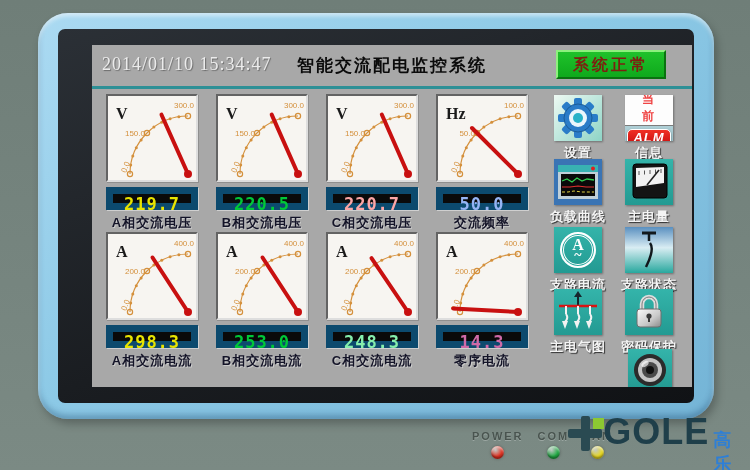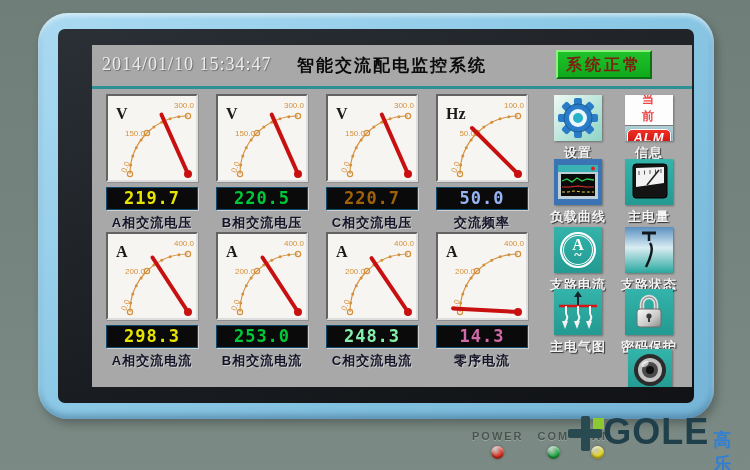--- a/index.html
+++ b/index.html
@@ -28,40 +28,40 @@
   .hdr-date{
     position:absolute;left:10px;top:9px;
     font-family:"Liberation Serif", serif;font-size:18px;color:#ececec;
     letter-spacing:1px;text-shadow:1px 1px 1px #6b6b6b;
   }
   .hdr-title{
     position:absolute;left:205px;top:9px;width:255px;text-align:left;
     font-size:17px;font-weight:bold;color:#0b0b0b;letter-spacing:2px;
   }
   .status-btn{
-    position:absolute;left:464px;top:5px;width:96px;height:29px;
+    position:absolute;left:464px;top:5px;width:110px;height:29px;
     background:linear-gradient(180deg,#1fc22b,#0fa91c);
     border-top:2px solid #8ef07e;border-left:2px solid #8ef07e;
     border-bottom:2px solid #0a7210;border-right:2px solid #0a7210;
     box-sizing:border-box;text-align:center;line-height:25px;
     font-size:16px;font-weight:bold;color:#7c2110;letter-spacing:3px;cursor:pointer;
   }
   .divider{position:absolute;left:0;top:41px;width:600px;height:3px;background:#2d9096;}
   
   .gauge-cell{position:absolute;width:96px;text-align:center;}
   .gauge-face{
     width:92px;height:88px;box-sizing:border-box;margin:0 auto;
     background:#f7f5f1;
     border-top:2px solid #636363;border-left:2px solid #636363;
     border-bottom:2px solid #dedede;border-right:2px solid #dedede;
     box-shadow:1px 1px 0 #8f8f8f;
   }
   .gauge-value{
     width:92px;height:23px;box-sizing:border-box;margin:5px auto 0 auto;
-    background:#0a0a0a;border:1px solid #0c4a6e;box-shadow:1px 1px 0 #cfcfcf;
+    background:#0a0a0a;border:7px solid #0c4a6e;box-shadow:1px 1px 0 #cfcfcf;
     font-family:"DejaVu Sans Mono", monospace;font-size:17px;font-weight:bold;
     line-height:21px;letter-spacing:1px;text-align:center;
   }
   .gauge-label{
     margin-top:4px;font-size:13px;font-weight:bold;color:#141428;
     letter-spacing:1px;text-shadow:1px 1px 0 rgba(255,255,255,.4);
   }
   
   .menu-item{position:absolute;width:70px;text-align:center;cursor:pointer;}
   .menu-icon{width:48px;height:46px;margin:0 auto;position:relative;overflow:hidden;
@@ -181,21 +181,21 @@
                 <circle cx="70.9" cy="20.7" r="1.5" fill="#d4903c"></circle>
                 <circle cx="80.0" cy="20.0" r="2.6" fill="none" stroke="#d4903c" stroke-width="1.2"></circle>
       <text x="0" y="0" font-size="8" fill="#d4903c" text-anchor="middle" transform="translate(20,72) rotate(-70)">0.0</text>
       <text x="37" y="40" font-size="8" fill="#d4903c" text-anchor="end">150.0</text>
       <text x="86" y="12" font-size="8" fill="#d4903c" text-anchor="end">300.0</text>
       <text x="8" y="23" font-size="16" font-weight="bold" font-family="Liberation Serif, serif" fill="#1a1a1a">V</text>
       <line x1="80" y1="78" x2="53.8" y2="18.5" stroke="#c81010" stroke-width="4" stroke-linecap="round"></line>
       <circle cx="80" cy="78" r="4" fill="#c81010"></circle>
     </svg>
   </div>
-  <div class="gauge-value" style="color:#a16207">220.7</div>
+  <div class="gauge-value" style="color:#fca5a5">220.7</div>
   <div class="gauge-label">C相交流电压</div>
           </div>
           <div class="gauge-cell" style="left: 342px; top: 49px;">
             <div class="gauge-face">
     <svg width="88" height="84" viewBox="0 0 88 84">
       <path d="M 22 78 A 58 58 0 0 1 80 20" fill="none" stroke="#d4903c" stroke-width="1.1"></path>
       <circle cx="22.0" cy="78.0" r="2.6" fill="none" stroke="#d4903c" stroke-width="1.2"></circle>
                 <circle cx="22.7" cy="68.9" r="1.5" fill="#d4903c"></circle>
                 <circle cx="24.8" cy="60.1" r="1.5" fill="#d4903c"></circle>
                 <circle cx="28.3" cy="51.7" r="1.5" fill="#d4903c"></circle>

